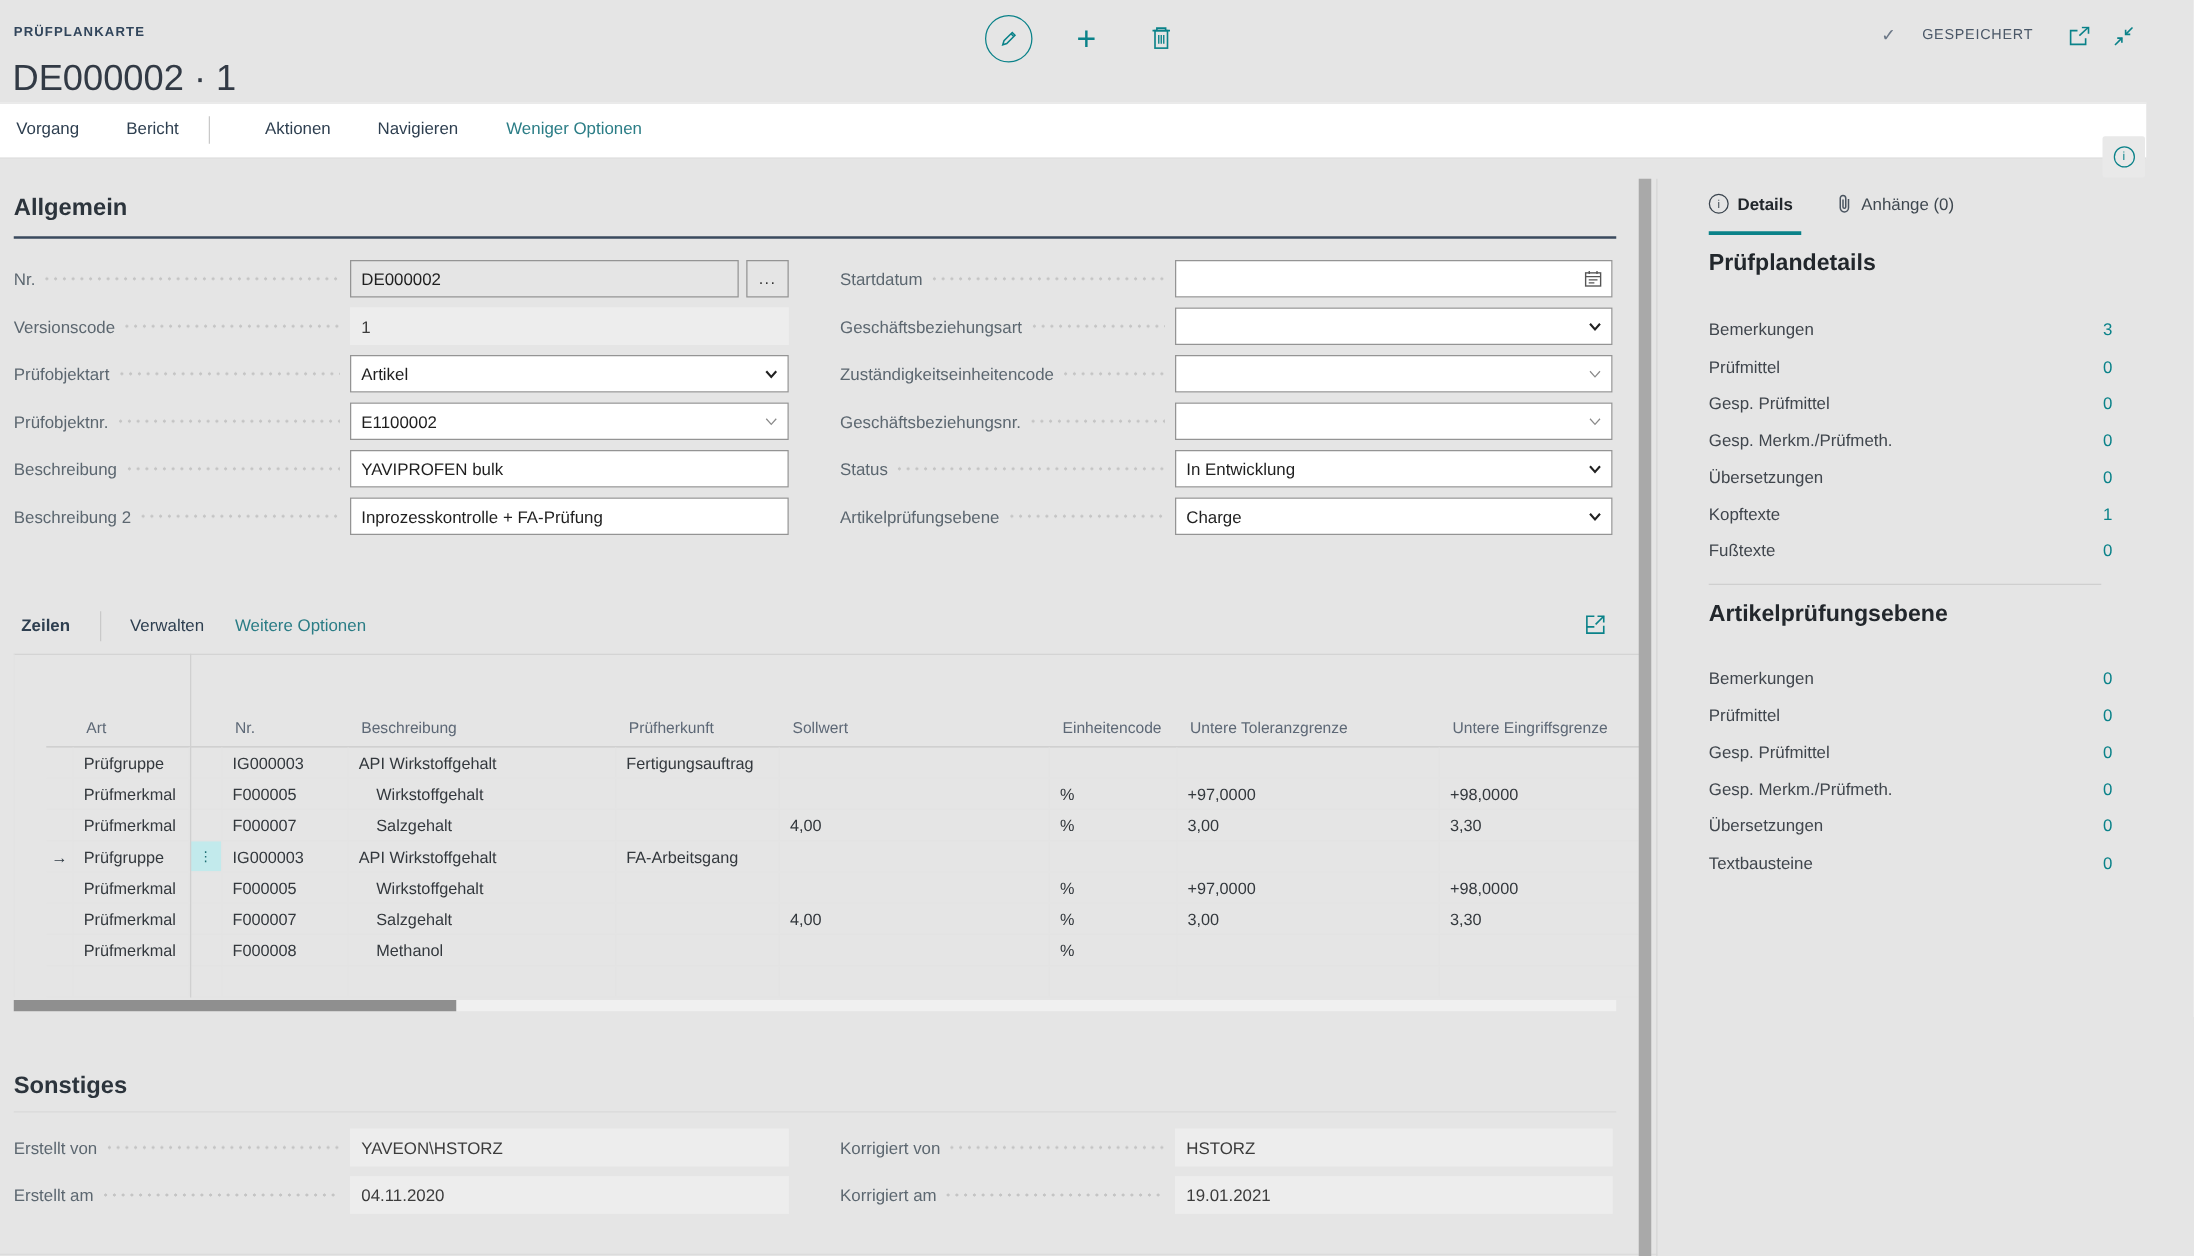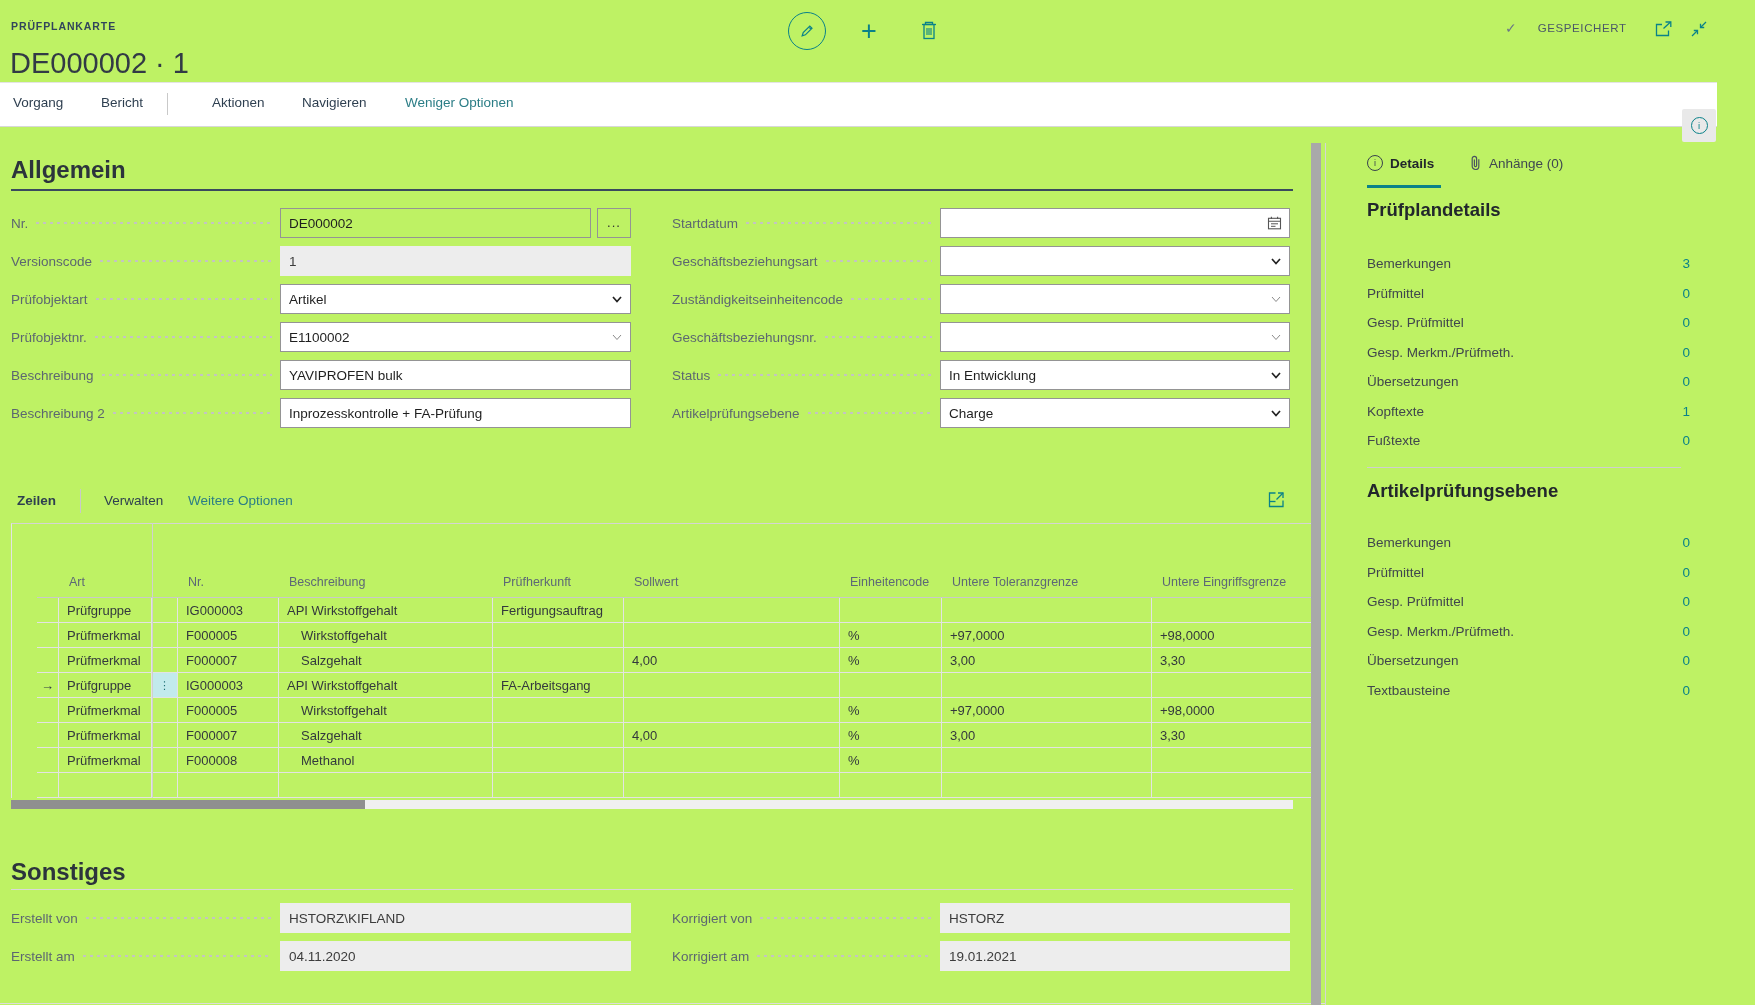--- a/index.html
+++ b/index.html
@@ -1,17 +1,17 @@
 <!DOCTYPE html>
 <html><head>
 <meta charset="utf-8">
 <style>
   html,body{margin:0;padding:0;background:#fff;}
   body{font-family:"Liberation Sans",sans-serif;width:1755px;height:1005px;overflow:hidden;position:relative;color:#333;}
-  .app{position:absolute;inset:0;background:#bef264;}
+  .app{position:absolute;inset:0;background:#e5e5e5;}
   .abs{position:absolute;}
 
   
   .caption{left:11px;top:20px;font-size:10.5px;font-weight:600;letter-spacing:.9px;color:#31455b;}
   .page-title{left:10px;top:47px;font-size:29px;font-weight:300;color:#323a45;}
   .edit-circle{left:788px;top:12px;width:36px;height:36px;border:1.4px solid #0a8289;border-radius:50%;display:flex;align-items:center;justify-content:center;cursor:pointer;}
   .icon-btn{display:flex;align-items:center;justify-content:center;cursor:pointer;}
   .plus-btn{left:854px;top:16px;width:30px;height:30px;color:#0a8289;font-size:27px;font-weight:300;line-height:26px;}
   .trash-btn{left:916px;top:18px;width:26px;height:26px;}
   .save-indicator{left:1505px;top:20px;display:flex;align-items:center;gap:5px;}
@@ -24,21 +24,21 @@
   
   .ribbon{left:0;top:82px;width:1717px;height:43px;border-top:1px solid #e4e4e4;border-bottom:1px solid #d8d8d8;background:#fff;}
   .ribbon-item{position:absolute;top:12px;font-size:13.5px;color:#2e3f50;cursor:pointer;white-space:nowrap;}
   .ribbon-item.teal{color:#2b7d86;}
   .ribbon-divider{position:absolute;left:167px;top:10px;width:1px;height:22px;background:#c9c9c9;}
   .info-btn{left:1682px;top:109px;width:34px;height:33px;background:#e9e9e9;border-radius:2px;display:flex;align-items:center;justify-content:center;cursor:pointer;}
   .icircle{display:inline-flex;align-items:center;justify-content:center;width:15px;height:15px;border:1.3px solid #0a8289;border-radius:50%;color:#0a8289;font-size:9.5px;font-style:normal;}
   .icircle.dark{border-color:#39434d;color:#39434d;width:14px;height:14px;font-size:9px;}
 
   
-  .section-title{font-size:24px;font-weight:600;color:#2c343c;}
+  .section-title{font-size:19px;font-weight:600;color:#2c343c;}
   .rule-dark{height:2px;background:#3a4a5e;}
   .rule-light{height:1px;background:#d9d9d9;}
 
   
   .fields-col{display:block;}
   .field-row{display:flex;align-items:center;height:30px;margin-bottom:8px;}
   .field-label{color:#5c6770;font-size:13.5px;white-space:nowrap;flex:0 0 auto;}
   .leader{flex:1 1 auto;height:30px;margin:0 8px 0 6px;background-image:radial-gradient(circle,#c4c4c4 1.1px,transparent 1.4px);background-size:7px 30px;background-position:0 50%;background-repeat:repeat-x;}
   .field-box{flex:0 0 351px;height:30px;border:1px solid #949494;box-sizing:border-box;display:flex;align-items:center;padding:0 26px 0 8px;font-size:13.5px;color:#1f1f1f;position:relative;background:#fff;}
   .col-right .field-box{flex-basis:350px;}
@@ -441,21 +441,21 @@
     <div class="thumb"></div>
   </div>
 
   <div class="abs section-title" style="left:11px;top:858px">Sonstiges</div>
   <div class="abs rule-light" style="left:11px;top:889px;width:1282px"></div>
 
   <div class="abs fields-col col-left" style="left:11px;top:903px;width:620px">
     <div class="field-row">
       <span class="field-label">Erstellt von</span>
       <span class="leader"></span>
-      <span class="field-box disabled plain">HSTORZ\KIFLAND</span>
+      <span class="field-box disabled plain">YAVEON\HSTORZ</span>
     </div>
     <div class="field-row">
       <span class="field-label">Erstellt am</span>
       <span class="leader"></span>
       <span class="field-box disabled plain">04.11.2020</span>
     </div>
   </div>
   <div class="abs fields-col col-right" style="left:672px;top:903px;width:618px">
     <div class="field-row">
       <span class="field-label">Korrigiert von</span>

